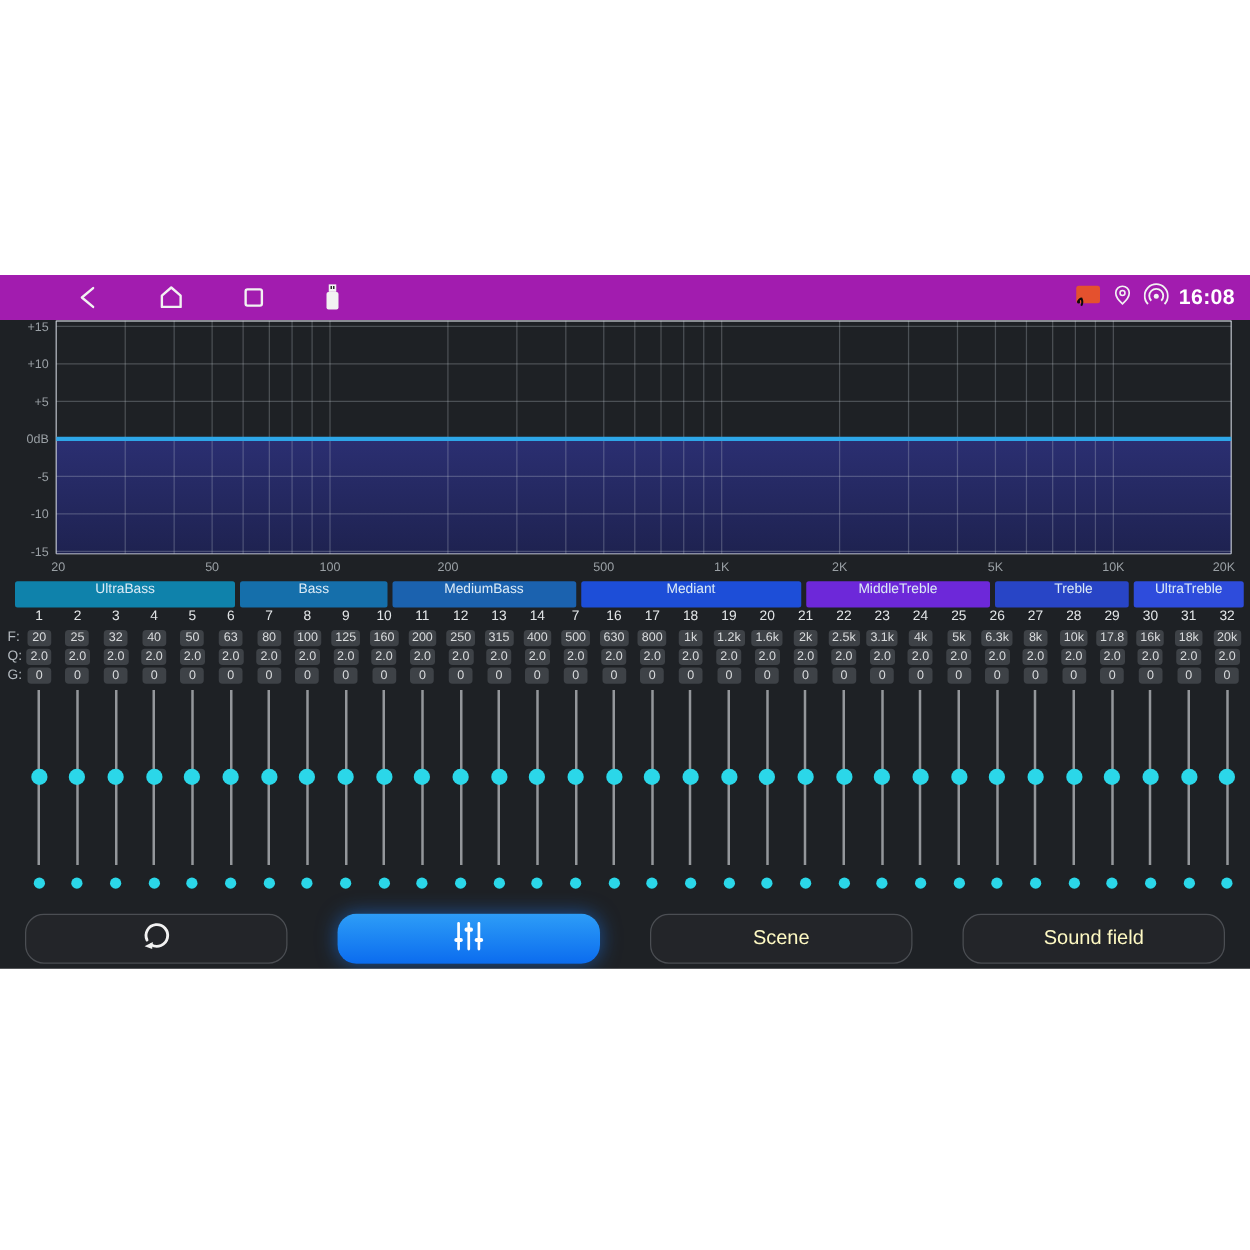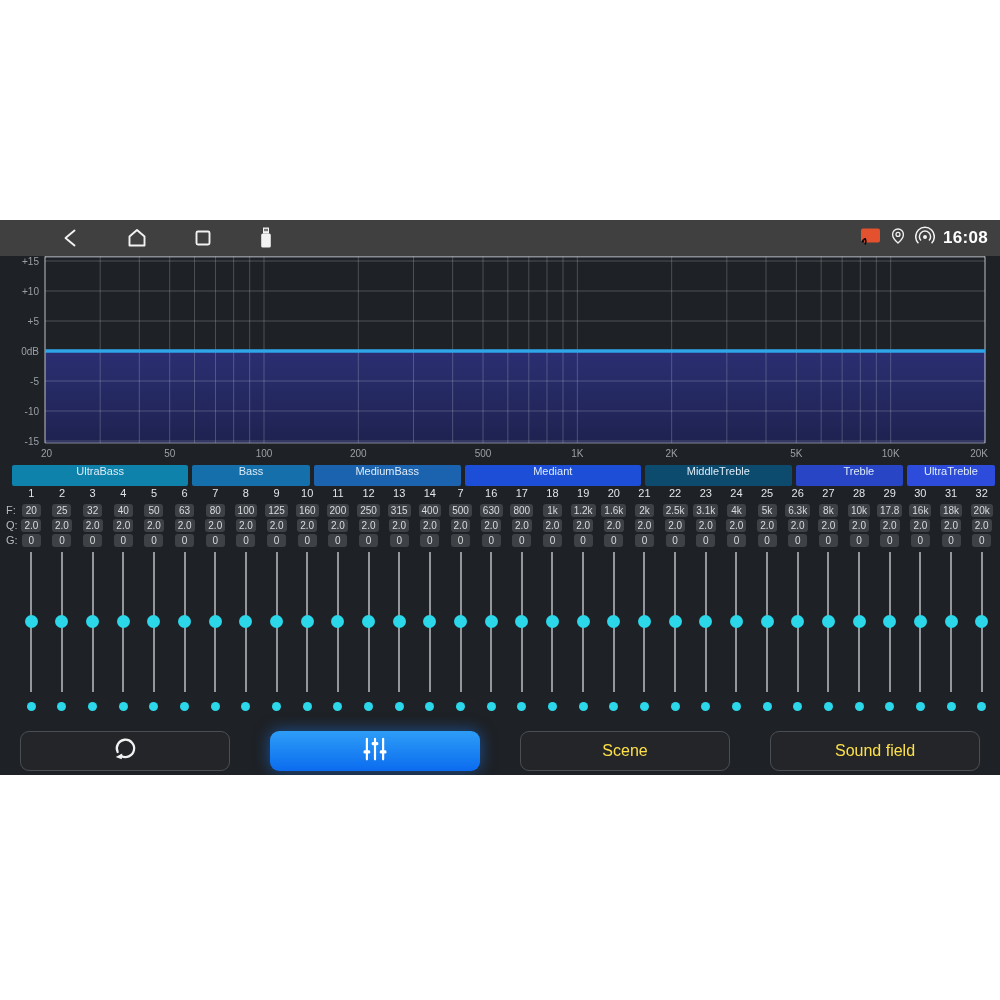--- a/index.html
+++ b/index.html
@@ -1,21 +1,21 @@
 <!DOCTYPE html>
 <html><head>
 <meta charset="utf-8">
 <style>
   html,body{margin:0;padding:0;}
   body{width:1000px;height:1000px;background:#ffffff;font-family:"Liberation Sans",sans-serif;overflow:hidden;}
   .page{position:relative;width:1000px;height:1000px;background:#ffffff;}
   .screen{position:absolute;top:220px;left:0;width:1000px;height:555px;background:#1e2125;overflow:hidden;}
 
   
-  .statusbar{position:absolute;top:0;left:0;right:0;height:36px;background:#404040;display:flex;align-items:center;}
+  .statusbar{position:absolute;top:0;left:0;right:0;height:36px;background:#a21caf;display:flex;align-items:center;}
   .nav{display:flex;align-items:center;gap:44px;margin-left:60px;}
   .nav svg{display:block;}
   .sb-right{margin-left:auto;display:flex;align-items:center;gap:8px;margin-right:12px;}
   .time{color:#ffffff;font-size:17px;font-weight:700;letter-spacing:.3px;}
 
   
   .graph{position:absolute;top:36px;left:0;width:964px;height:212px;}
 
   
   .bandstrip{position:absolute;top:245px;left:12px;right:5px;height:21px;display:flex;gap:4px;}
@@ -36,21 +36,21 @@
   
   .row-sliders{top:330px;height:145px;}
   .slider{position:relative;width:100%;height:145px;}
   .track{position:absolute;top:2px;left:50%;margin-left:-1px;width:2px;height:140px;background:#94979b;}
   .knob{position:absolute;top:65px;left:50%;margin-left:-6.5px;width:13px;height:13px;border-radius:50%;background:#2bd7e9;}
   .row-dots{top:482px;height:9px;}
   .dot{width:9px;height:9px;border-radius:50%;background:#2bd7e9;}
 
   
   .buttons{position:absolute;top:511px;left:20px;right:20px;display:flex;justify-content:space-between;}
-  .btn{width:210px;height:40px;border-radius:9px;background:#232529;border:1px solid #4b4e53;color:#fde047;
+  .btn{width:210px;height:40px;border-radius:15px;background:#232529;border:1px solid #4b4e53;color:#fef9c3;
        font-size:16px;display:flex;align-items:center;justify-content:center;box-sizing:border-box;cursor:pointer;}
   .btn.blue{background:linear-gradient(180deg,#2d9df7 0%,#0b6cef 100%);border:none;box-shadow:0 0 16px rgba(28,122,246,.55);}
 </style>
 </head>
 <body>
 
 <div class="page">
   <div class="screen">
 
     <div class="statusbar">
@@ -178,21 +178,21 @@
         </div>
         <div class="seg" style="flex-grow: 4; flex-basis: 0px; background: rgb(21, 111, 171);">
           <span>Bass</span>
         </div>
         <div class="seg" style="flex-grow: 5; flex-basis: 0px; background: rgb(27, 98, 175);">
           <span>MediumBass</span>
         </div>
         <div class="seg" style="flex-grow: 6; flex-basis: 0px; background: #1d4ed8;">
           <span>Mediant</span>
         </div>
-        <div class="seg" style="flex-grow: 5; flex-basis: 0px; background: #0c4a6e;">
+        <div class="seg" style="flex-grow: 5; flex-basis: 0px; background: #6d28d9;">
           <span>MiddleTreble</span>
         </div>
         <div class="seg" style="flex-grow: 3; flex-basis: 0px; background: rgb(40, 69, 198); padding-left: 19px;">
           <span>Treble</span>
         </div>
         <div class="seg" style="flex-grow: 3; flex-basis: 0px; background: rgb(46, 76, 220);">
           <span>UltraTreble</span>
         </div>
       </div>
 

